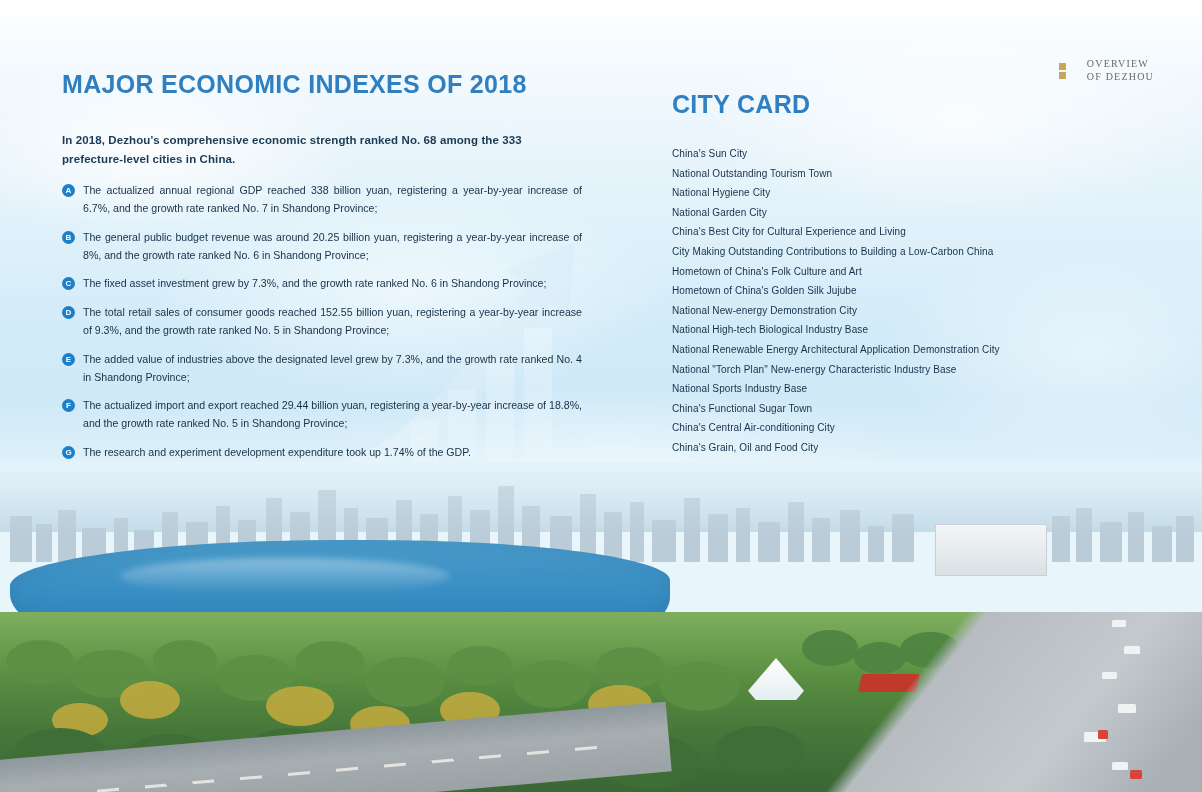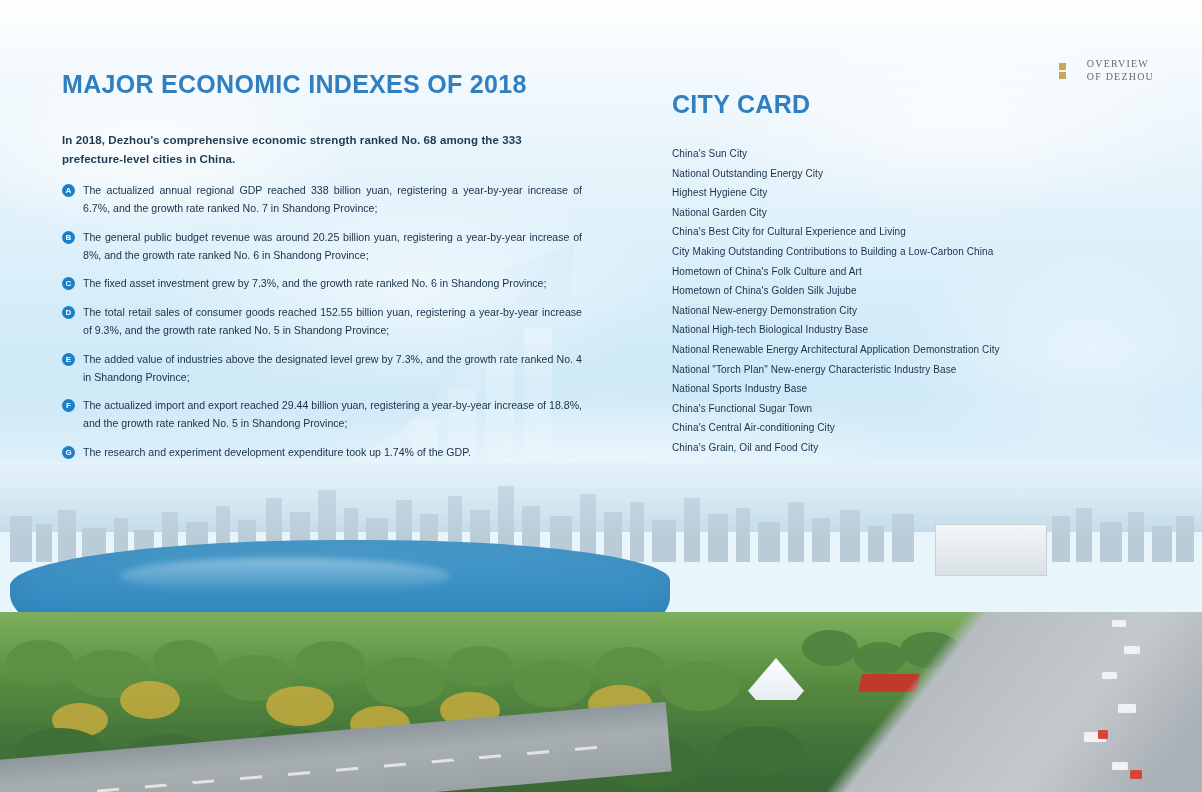--- a/index.html
+++ b/index.html
@@ -273,22 +273,22 @@
         <span class="bullet">G</span>
         <span>The research and experiment development expenditure took up 1.74% of the GDP.</span>
       </li>
     </ul>
   </div>
 
   <div class="col-right">
     <h1 class="section-title">CITY CARD</h1>
     <ul class="card-list">
       <li>China's Sun City</li>
-      <li>National Outstanding Energy City</li>
-      <li>Highest Hygiene City</li>
+      <li>National Outstanding Tourism Town</li>
+      <li>National Hygiene City</li>
       <li>National Garden City</li>
       <li>China's Best City for Cultural Experience and Living</li>
       <li>City Making Outstanding Contributions to Building a Low-Carbon China</li>
       <li>Hometown of China's Folk Culture and Art</li>
       <li>Hometown of China's Golden Silk Jujube</li>
       <li>National New-energy Demonstration City</li>
       <li>National High-tech Biological Industry Base</li>
       <li>National Renewable Energy Architectural Application Demonstration City</li>
       <li>National "Torch Plan" New-energy Characteristic Industry Base</li>
       <li>National Sports Industry Base</li>

